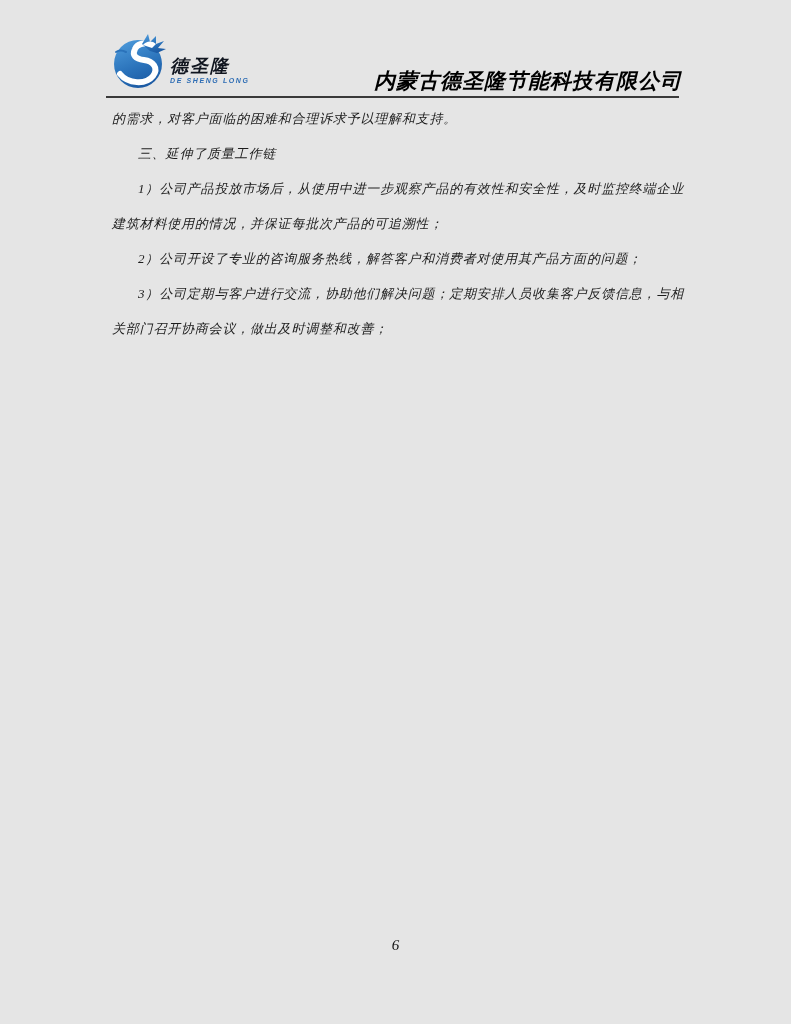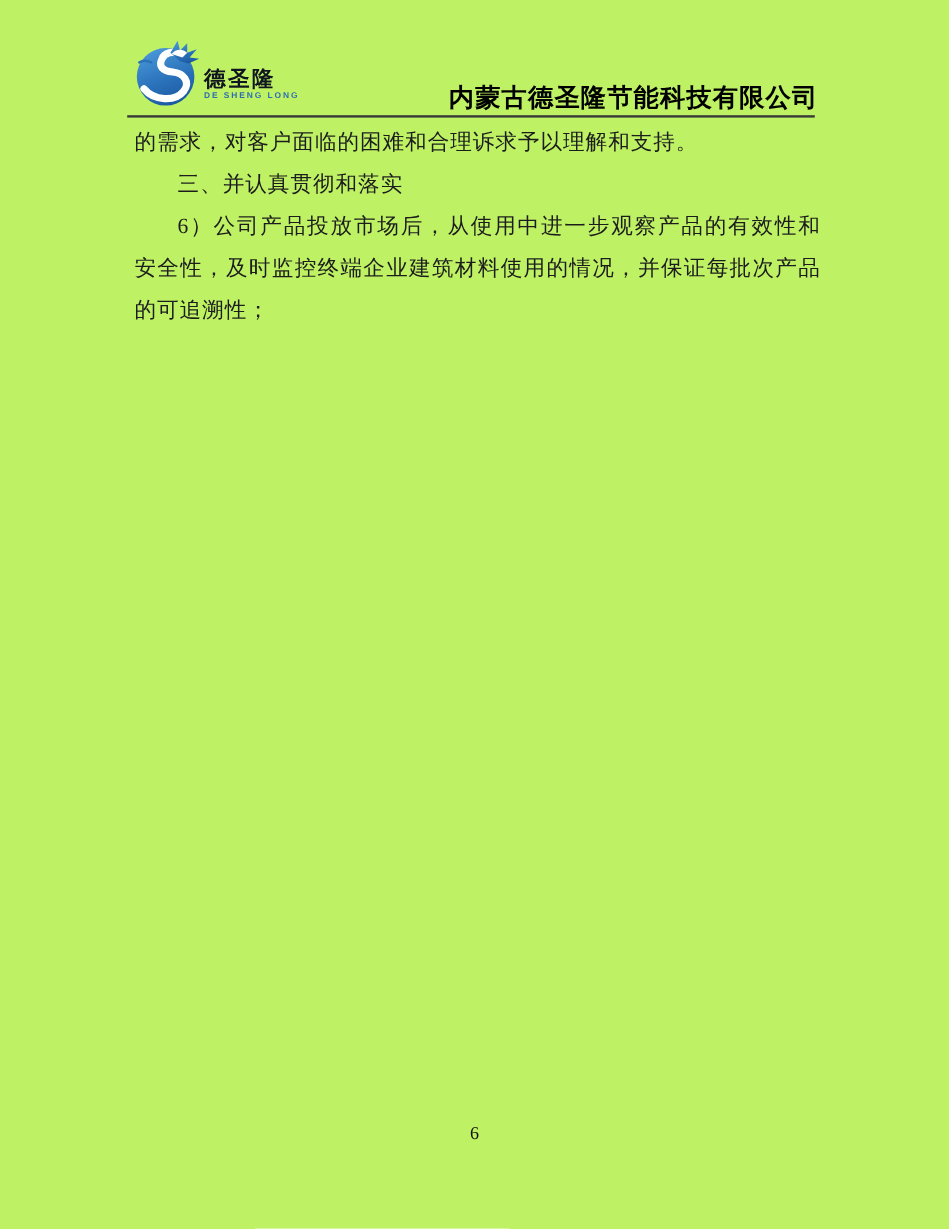--- a/index.html
+++ b/index.html
@@ -5,21 +5,22 @@
   * { margin: 0; padding: 0; box-sizing: border-box; }
   html, body { background: #ffffff; }
   body {
     width: 791px; height: 1024px;
     font-family: "Liberation Serif", serif;
     position: relative;
     overflow: hidden;
   }
   .page {
     position: absolute; inset: 0;
-    background: #bef264;
+    background: #e5e5e5;
+    font-style: italic;
   }
   
   .header {
     position: absolute;
     left: 112px; right: 109px; top: 30px;
     height: 66px;
     display: flex;
     justify-content: space-between;
     align-items: flex-end;
   }
@@ -65,21 +66,21 @@
     border-top: 2px solid #3a3a3a;
     height: 0;
   }
   
   .doc-body {
     position: absolute;
     left: 112px; right: 107px; top: 101px;
     color: #1c1c1c;
   }
   .para {
-    font-size: 18px;
+    font-size: 13px;
     line-height: 35px;
     letter-spacing: 0.8px;
     text-align: justify;
     color: #1c1c1c;
   }
   .para.indent { text-indent: 2em; }
   
   .page-footer {
     position: absolute;
     left: 0; right: 0; top: 936px;
@@ -120,21 +121,23 @@
         <div class="logo-en">DE SHENG LONG</div>
       </div>
     </div>
     <div class="company-name">内蒙古德圣隆节能科技有限公司</div>
   </header>
 
   <hr class="header-rule">
 
   <main class="doc-body">
     <p class="para">的需求，对客户面临的困难和合理诉求予以理解和支持。</p>
-    <p class="para indent">三、并认真贯彻和落实</p>
-    <p class="para indent">6）公司产品投放市场后，从使用中进一步观察产品的有效性和安全性，及时监控终端企业建筑材料使用的情况，并保证每批次产品的可追溯性；</p>
+    <p class="para indent">三、延伸了质量工作链</p>
+    <p class="para indent">1）公司产品投放市场后，从使用中进一步观察产品的有效性和安全性，及时监控终端企业建筑材料使用的情况，并保证每批次产品的可追溯性；</p>
+    <p class="para indent">2）公司开设了专业的咨询服务热线，解答客户和消费者对使用其产品方面的问题；</p>
+    <p class="para indent">3）公司定期与客户进行交流，协助他们解决问题；定期安排人员收集客户反馈信息，与相关部门召开协商会议，做出及时调整和改善；</p>
   </main>
 
   <footer class="page-footer">
     <span class="page-number">6</span>
   </footer>
 
 </div>
 
 </body></html>

